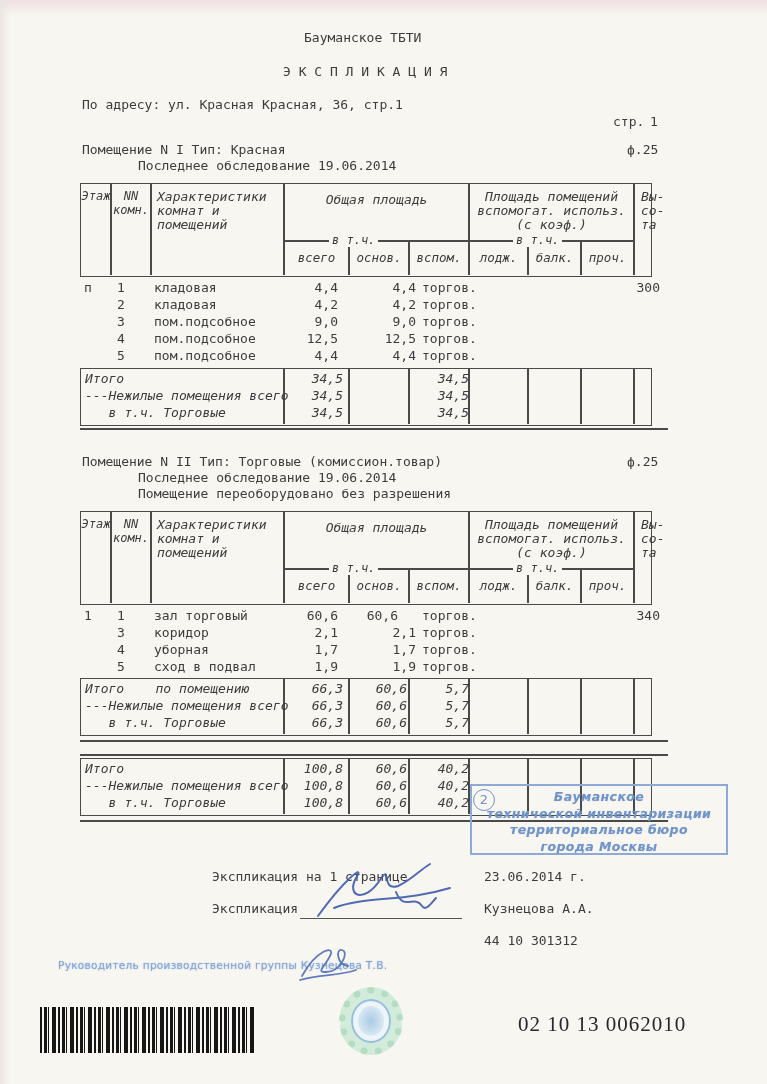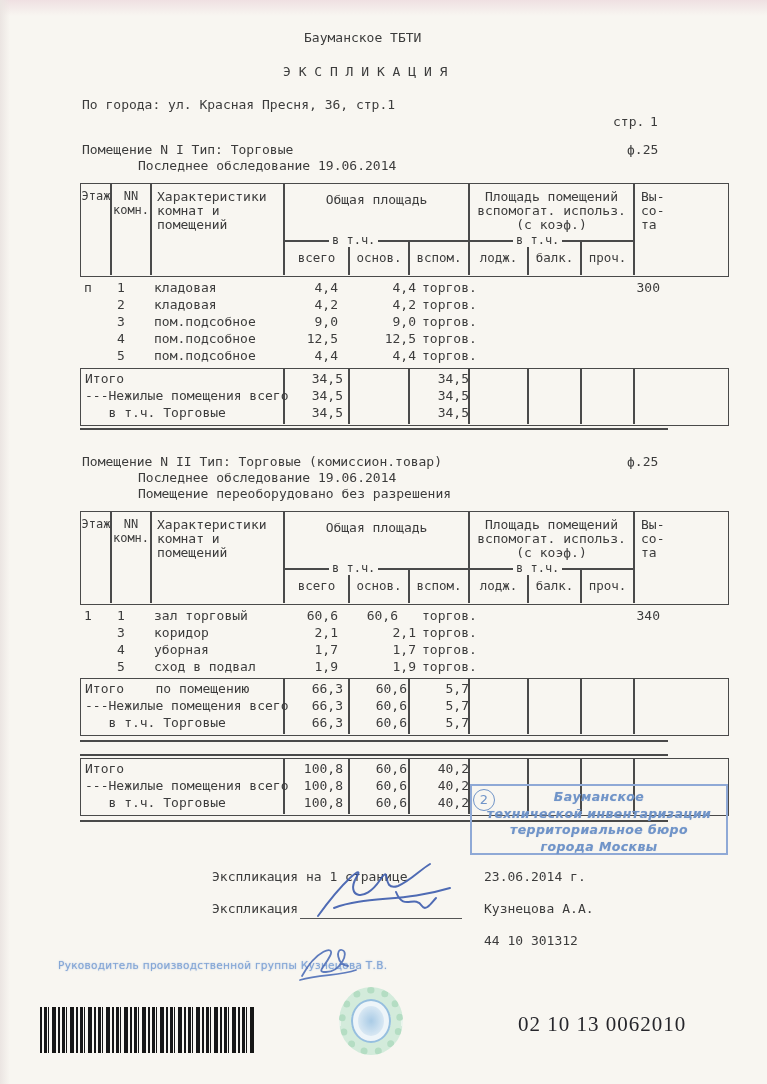--- a/index.html
+++ b/index.html
@@ -7,21 +7,21 @@
     position:relative;width:767px;height:1084px;margin:0 auto;
     background:#f8f6f1;overflow:hidden;
     font-family:"DejaVu Sans Mono",monospace;font-size:13px;color:#3c3c3c;
     box-shadow:0 0 6px rgba(0,0,0,.35);
   }
   .scan-top{position:absolute;top:0;left:0;right:0;height:16px;
     background:linear-gradient(#efe0e2,rgba(239,224,226,0));}
   .scan-left{position:absolute;top:0;left:0;bottom:0;width:10px;
     background:linear-gradient(90deg,#ebe5e2,rgba(235,229,226,0));}
   .abs{position:absolute;white-space:pre;}
-  .tbox{position:absolute;left:80px;width:649px;border:1.5px solid #4a4a4a;box-sizing:border-box;}
+  .tbox{position:absolute;left:80px;width:572px;border:1.5px solid #4a4a4a;box-sizing:border-box;font-style:italic;}
   .thead{height:94px;}
   .tfoot{height:58px;}
   .rowsbox{position:absolute;left:80px;width:620px;}
   .hline{position:absolute;height:1.5px;background:#4a4a4a;}
   .xline{position:absolute;left:80px;width:588px;height:1.5px;background:#4a4a4a;}
   .cell{position:absolute;white-space:pre;}
   .stamp{
     position:absolute;left:470px;top:784px;width:258px;height:71px;
     border:2px solid #8fa9d6;box-sizing:border-box;z-index:5;
     font-family:"DejaVu Sans",sans-serif;font-style:italic;font-weight:bold;
@@ -64,25 +64,25 @@
 </style>
 </head>
 <body>
 
 <div class="page">
   <div class="scan-top"></div>
   <div class="scan-left"></div>
 
   <div class="abs" style="left:304px;top:30px">Бауманское ТБТИ</div>
   <div class="abs" style="left:283px;top:64px">Э К С П Л И К А Ц И Я</div>
-  <div class="abs" style="left:82px;top:97px">По города: ул. Красная Пресня, 36, стр.1</div>
+  <div class="abs" style="left:82px;top:97px">По адресу: ул. Красная Красная, 36, стр.1</div>
   <div class="abs" style="left:613px;top:114px">стр.</div>
   <div class="abs" style="left:650px;top:114px">1</div>
 
-  <div class="abs" style="left:82px;top:142px">Помещение N I Тип: Торговые</div>
+  <div class="abs" style="left:82px;top:142px">Помещение N I Тип: Красная</div>
   <div class="abs" style="left:627px;top:142px">ф.25</div>
   <div class="abs" style="left:138px;top:158px">Последнее обследование 19.06.2014</div>
   <div class="tbox thead" id="thead-0" style="top:183px">
       <div class="cell" style="left: 29.25px; top: 0px; width: 1.5px; height: 91px; background: rgb(74, 74, 74);"></div>
       <div class="cell" style="left: 69.25px; top: 0px; width: 1.5px; height: 91px; background: rgb(74, 74, 74);"></div>
       <div class="cell" style="left: 202.25px; top: 0px; width: 1.5px; height: 91px; background: rgb(74, 74, 74);"></div>
       <div class="cell" style="left: 387.25px; top: 0px; width: 1.5px; height: 91px; background: rgb(74, 74, 74);"></div>
       <div class="cell" style="left: 552.25px; top: 0px; width: 1.5px; height: 91px; background: rgb(74, 74, 74);"></div>
       <div class="cell" style="left: 267.25px; top: 56px; width: 1.5px; height: 35px; background: rgb(74, 74, 74);"></div>
       <div class="cell" style="left: 327.25px; top: 56px; width: 1.5px; height: 35px; background: rgb(74, 74, 74);"></div>

